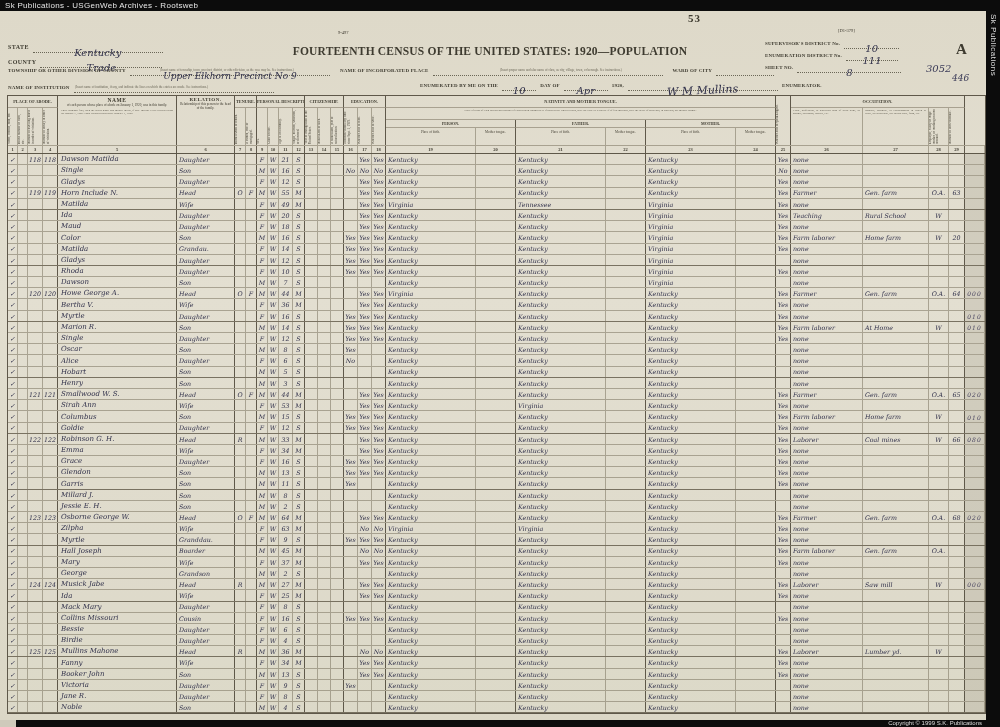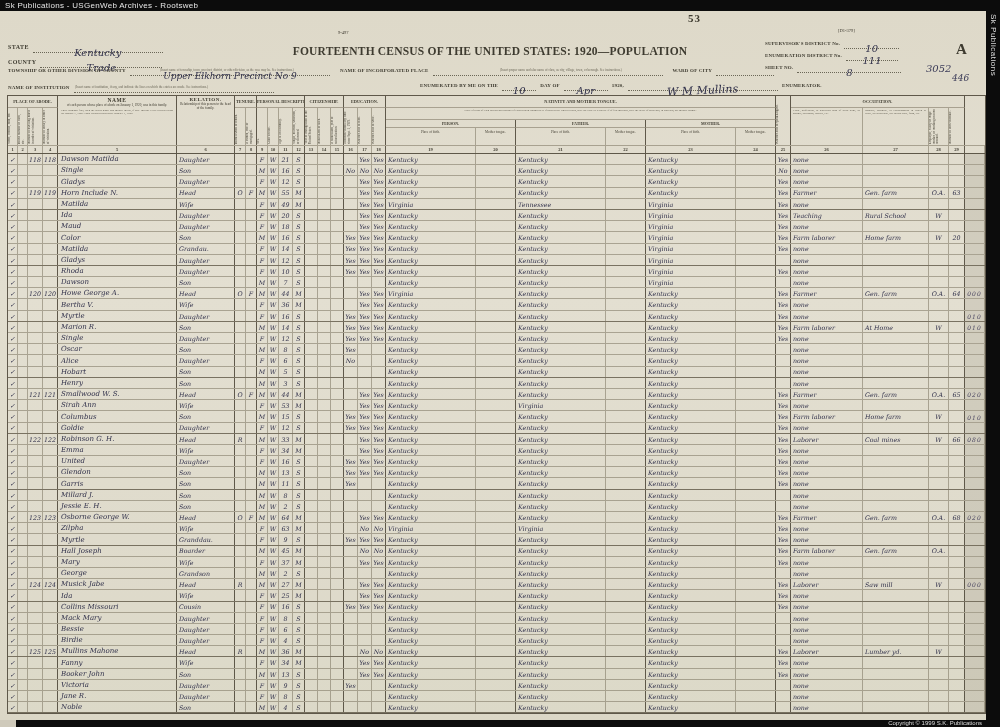--- a/index.html
+++ b/index.html
@@ -2024,21 +2024,21 @@
           <div class="tcell edge" style="width: 20px;"></div>
         </div>
         <div class="trow">
           <div class="tcell" style="width: 10px;">
             <span class="hw">✓</span>
           </div>
           <div class="tcell" style="width: 10px;"></div>
           <div class="tcell" style="width: 15px;"></div>
           <div class="tcell hv" style="width: 15px;"></div>
           <div class="tcell hv left nm" style="width: 119px;">
-            <span class="hw nm">United</span>
+            <span class="hw nm">Grace</span>
           </div>
           <div class="tcell hv left" style="width: 58px;">
             <span class="hw">Daughter</span>
           </div>
           <div class="tcell" style="width: 11px;"></div>
           <div class="tcell hv" style="width: 11px;"></div>
           <div class="tcell" style="width: 11px;">
             <span class="hw">F</span>
           </div>
           <div class="tcell" style="width: 11px;">
@@ -2822,20 +2822,74 @@
           <div class="tcell edge" style="width: 20px;"></div>
         </div>
         <div class="trow">
           <div class="tcell" style="width: 10px;">
             <span class="hw">✓</span>
           </div>
           <div class="tcell" style="width: 10px;"></div>
           <div class="tcell" style="width: 15px;"></div>
           <div class="tcell hv" style="width: 15px;"></div>
           <div class="tcell hv left nm" style="width: 119px;">
+            <span class="hw nm">Mack Mary</span>
+          </div>
+          <div class="tcell hv left" style="width: 58px;">
+            <span class="hw">Daughter</span>
+          </div>
+          <div class="tcell" style="width: 11px;"></div>
+          <div class="tcell hv" style="width: 11px;"></div>
+          <div class="tcell" style="width: 11px;">
+            <span class="hw">F</span>
+          </div>
+          <div class="tcell" style="width: 11px;">
+            <span class="hw">W</span>
+          </div>
+          <div class="tcell" style="width: 14px;">
+            <span class="hw">8</span>
+          </div>
+          <div class="tcell hv" style="width: 12px;">
+            <span class="hw">S</span>
+          </div>
+          <div class="tcell" style="width: 13px;"></div>
+          <div class="tcell" style="width: 13px;"></div>
+          <div class="tcell hv" style="width: 13px;"></div>
+          <div class="tcell" style="width: 14px;"></div>
+          <div class="tcell" style="width: 14px;"></div>
+          <div class="tcell hv" style="width: 14px;"></div>
+          <div class="tcell left" style="width: 90px;">
+            <span class="hw">Kentucky</span>
+          </div>
+          <div class="tcell hv" style="width: 40px;"></div>
+          <div class="tcell left" style="width: 90px;">
+            <span class="hw">Kentucky</span>
+          </div>
+          <div class="tcell hv" style="width: 40px;"></div>
+          <div class="tcell left" style="width: 90px;">
+            <span class="hw">Kentucky</span>
+          </div>
+          <div class="tcell hv" style="width: 40px;"></div>
+          <div class="tcell hv" style="width: 15px;"></div>
+          <div class="tcell left" style="width: 72px;">
+            <span class="hw">none</span>
+          </div>
+          <div class="tcell left" style="width: 66px;"></div>
+          <div class="tcell" style="width: 20px;"></div>
+          <div class="tcell hv" style="width: 16px;"></div>
+          <div class="tcell edge" style="width: 20px;"></div>
+        </div>
+        <div class="trow">
+          <div class="tcell" style="width: 10px;">
+            <span class="hw">✓</span>
+          </div>
+          <div class="tcell" style="width: 10px;"></div>
+          <div class="tcell" style="width: 15px;"></div>
+          <div class="tcell hv" style="width: 15px;"></div>
+          <div class="tcell hv left nm" style="width: 119px;">
             <span class="hw nm">Collins Missouri</span>
           </div>
           <div class="tcell hv left" style="width: 58px;">
             <span class="hw">Cousin</span>
           </div>
           <div class="tcell" style="width: 11px;"></div>
           <div class="tcell hv" style="width: 11px;"></div>
           <div class="tcell" style="width: 11px;">
             <span class="hw">F</span>
           </div>
@@ -2868,74 +2922,20 @@
             <span class="hw">Kentucky</span>
           </div>
           <div class="tcell hv" style="width: 40px;"></div>
           <div class="tcell left" style="width: 90px;">
             <span class="hw">Kentucky</span>
           </div>
           <div class="tcell hv" style="width: 40px;"></div>
           <div class="tcell hv" style="width: 15px;">
             <span class="hw">Yes</span>
           </div>
-          <div class="tcell left" style="width: 72px;">
-            <span class="hw">none</span>
-          </div>
-          <div class="tcell left" style="width: 66px;"></div>
-          <div class="tcell" style="width: 20px;"></div>
-          <div class="tcell hv" style="width: 16px;"></div>
-          <div class="tcell edge" style="width: 20px;"></div>
-        </div>
-        <div class="trow">
-          <div class="tcell" style="width: 10px;">
-            <span class="hw">✓</span>
-          </div>
-          <div class="tcell" style="width: 10px;"></div>
-          <div class="tcell" style="width: 15px;"></div>
-          <div class="tcell hv" style="width: 15px;"></div>
-          <div class="tcell hv left nm" style="width: 119px;">
-            <span class="hw nm">Mack Mary</span>
-          </div>
-          <div class="tcell hv left" style="width: 58px;">
-            <span class="hw">Daughter</span>
-          </div>
-          <div class="tcell" style="width: 11px;"></div>
-          <div class="tcell hv" style="width: 11px;"></div>
-          <div class="tcell" style="width: 11px;">
-            <span class="hw">F</span>
-          </div>
-          <div class="tcell" style="width: 11px;">
-            <span class="hw">W</span>
-          </div>
-          <div class="tcell" style="width: 14px;">
-            <span class="hw">8</span>
-          </div>
-          <div class="tcell hv" style="width: 12px;">
-            <span class="hw">S</span>
-          </div>
-          <div class="tcell" style="width: 13px;"></div>
-          <div class="tcell" style="width: 13px;"></div>
-          <div class="tcell hv" style="width: 13px;"></div>
-          <div class="tcell" style="width: 14px;"></div>
-          <div class="tcell" style="width: 14px;"></div>
-          <div class="tcell hv" style="width: 14px;"></div>
-          <div class="tcell left" style="width: 90px;">
-            <span class="hw">Kentucky</span>
-          </div>
-          <div class="tcell hv" style="width: 40px;"></div>
-          <div class="tcell left" style="width: 90px;">
-            <span class="hw">Kentucky</span>
-          </div>
-          <div class="tcell hv" style="width: 40px;"></div>
-          <div class="tcell left" style="width: 90px;">
-            <span class="hw">Kentucky</span>
-          </div>
-          <div class="tcell hv" style="width: 40px;"></div>
-          <div class="tcell hv" style="width: 15px;"></div>
           <div class="tcell left" style="width: 72px;">
             <span class="hw">none</span>
           </div>
           <div class="tcell left" style="width: 66px;"></div>
           <div class="tcell" style="width: 20px;"></div>
           <div class="tcell hv" style="width: 16px;"></div>
           <div class="tcell edge" style="width: 20px;"></div>
         </div>
         <div class="trow">
           <div class="tcell" style="width: 10px;">

